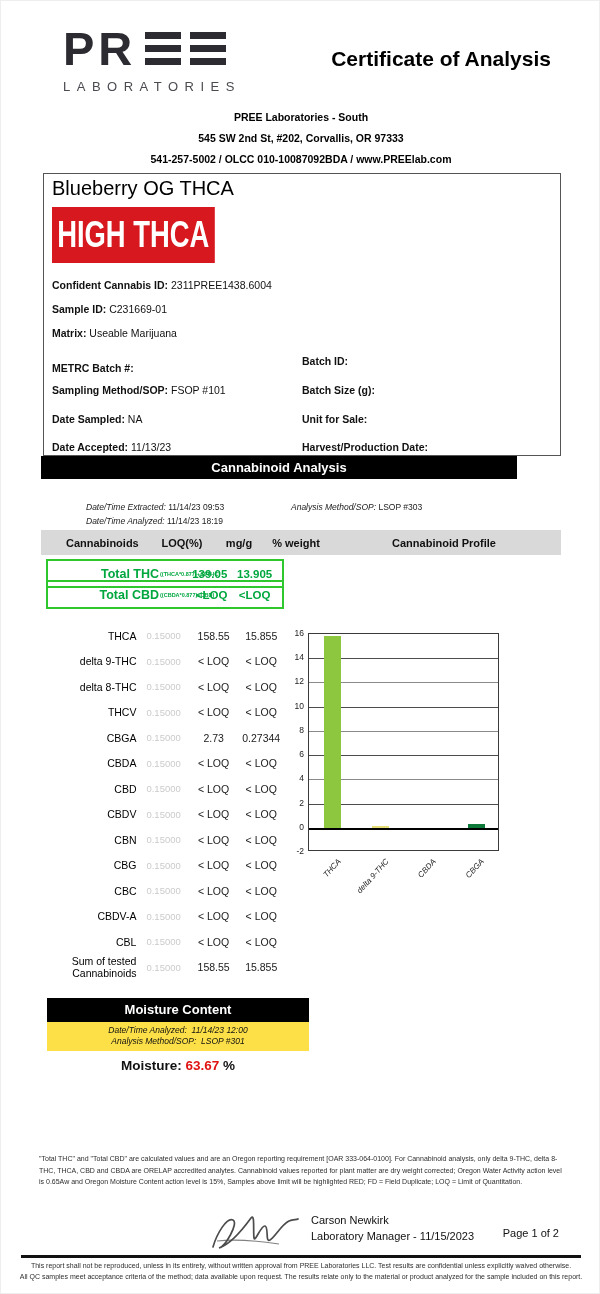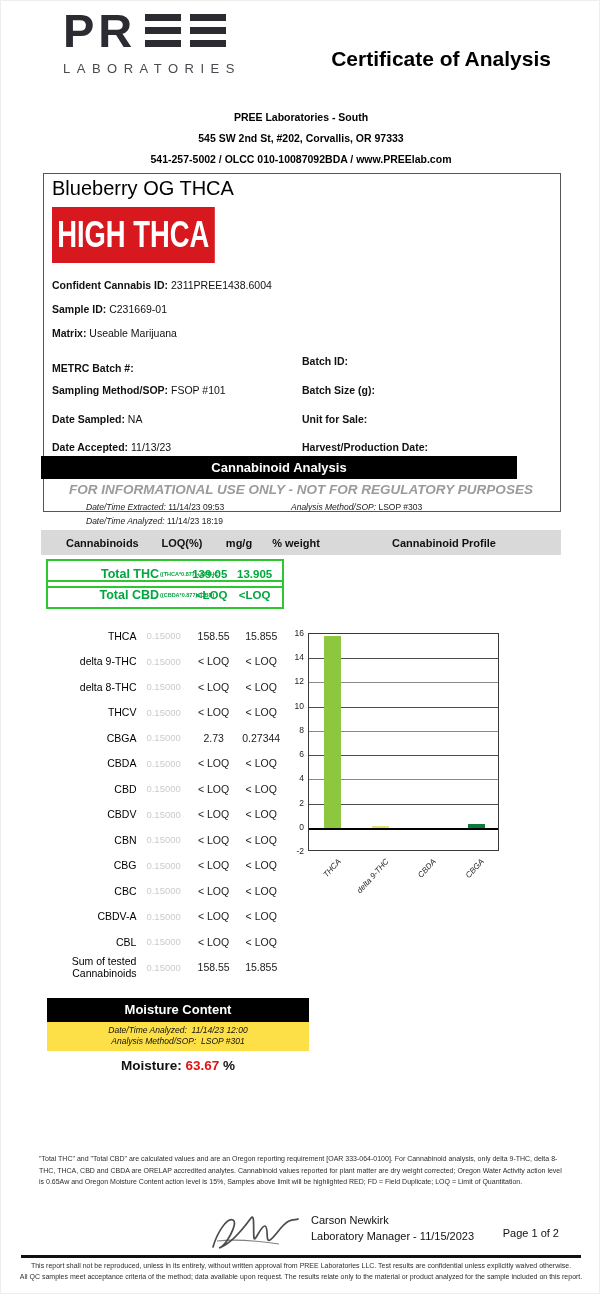--- a/index.html
+++ b/index.html
@@ -1,32 +1,32 @@
 <!DOCTYPE html>
 <html><head>
 <meta charset="utf-8">
 <style>
   * { margin:0; padding:0; box-sizing:border-box; }
   html,body { background:#fff; }
   body { font-family:"Liberation Sans","DejaVu Sans",sans-serif; color:#111; }
   #page { position:relative; width:600px; height:1294px; background:#fff; overflow:hidden; border:1px solid #eee; }
 
   
-  #logo-block { position:absolute; left:62px; top:8px; }
+  #logo-block { position:absolute; left:62px; top:26px; }
   .logo-row { display:flex; align-items:flex-start; gap:9px; }
   .logo-pr { font-size:47px; font-weight:600; letter-spacing:4px; color:#2b2b31; line-height:44px; }
   .logo-e { display:flex; flex-direction:column; gap:6px; padding-top:5px; }
   .logo-e i { display:block; width:36px; height:7px; background:#2b2b31; }
   .logo-sub { margin-top:8px; font-size:13px; letter-spacing:6.5px; color:#4a4a50; }
   #cert-title { position:absolute; right:48px; top:46px; font-size:21px; font-weight:bold; color:#000; }
 
   #address-block { position:absolute; left:0; top:106px; width:600px; text-align:center; font-weight:bold; font-size:10.5px; line-height:21px; color:#000; }
 
   
-  #sample-box { position:absolute; left:42px; top:172px; width:518px; height:339px; border:1px solid #555; background:#fff; }
+  #sample-box { position:absolute; left:42px; top:172px; width:518px; height:283px; border:1px solid #555; background:#fff; }
   #product-name { position:absolute; left:8px; top:3px; font-size:20px; color:#000; }
   #badge { position:absolute; left:8px; top:33px; background:#d7181e; color:#fff; font-weight:bold; font-size:37px; line-height:56px; padding:0 7px; transform:scaleX(0.74); transform-origin:left top; white-space:nowrap; }
   .field-line { position:absolute; font-size:10.5px; white-space:nowrap; }
   .field-line b { font-weight:bold; }
   .field-line span.val { font-weight:normal; }
 
   
   .black-bar { position:absolute; background:#000; color:#fff; font-weight:bold; text-align:center; }
   #cannabinoid-bar { left:40px; top:455px; width:476px; height:23px; font-size:13px; line-height:23px; }
   #info-disclaimer { position:absolute; left:0; top:481px; width:600px; text-align:center; font-size:13.5px; font-weight:bold; font-style:italic; color:#9b9b9b; }
@@ -173,21 +173,20 @@
     </div>
 
     <div class="field-line" style="left: 258px; top: 267px;">
       <b>Harvest/Production Date:</b>
       <span class="val"> </span>
     </div>
   </div>
   </div>
 
   <div id="cannabinoid-bar" class="black-bar">Cannabinoid Analysis</div>
-  <div id="info-disclaimer">FOR INFORMATIONAL USE ONLY - NOT FOR REGULATORY PURPOSES</div>
 
   <div class="dt-line" style="left:85px; top:501px;">
     <span class="lbl">Date/Time Extracted:</span>
     <span>11/14/23  09:53</span>
   </div>
   <div class="dt-line" style="left:290px; top:501px;">
     <span class="lbl">Analysis Method/SOP:</span>
     <span>LSOP #303</span>
   </div>
   <div class="dt-line" style="left:85px; top:515px;">

